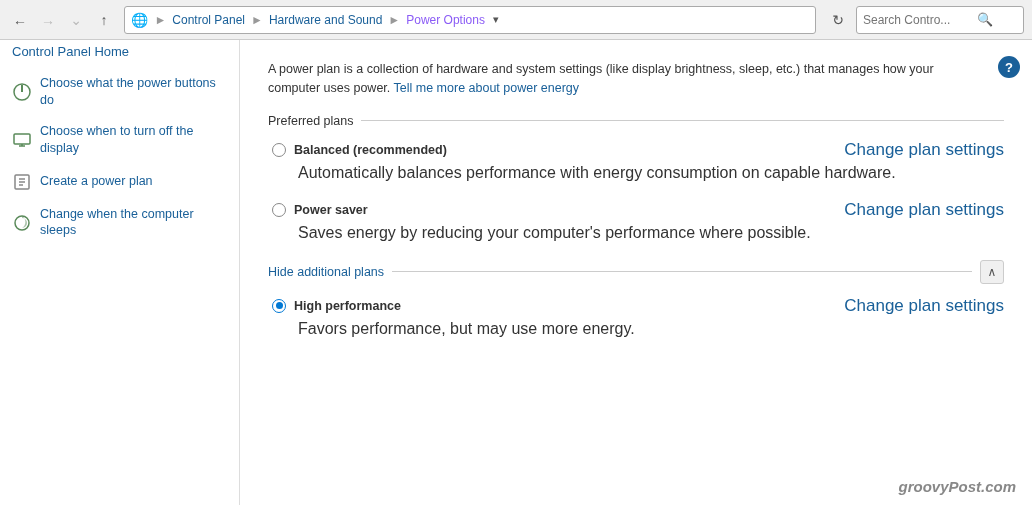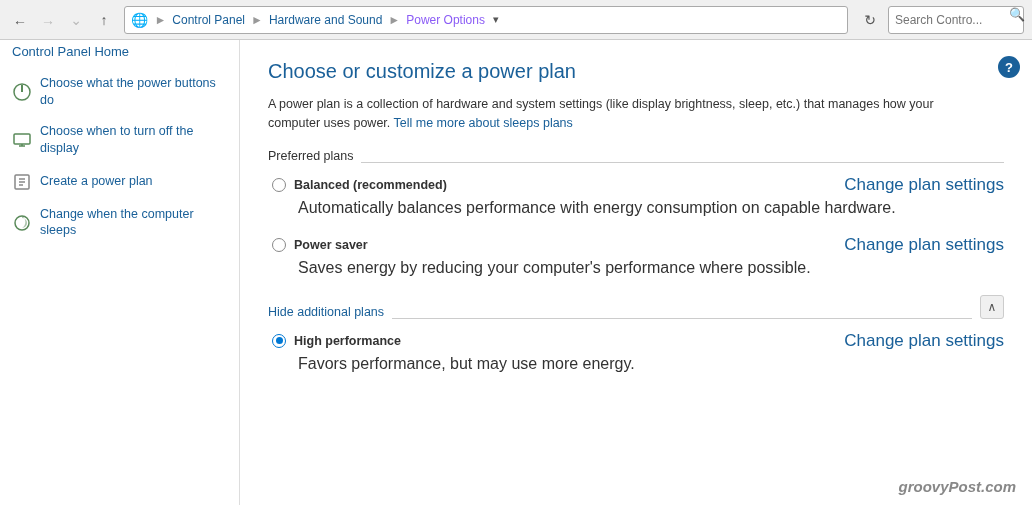--- a/index.html
+++ b/index.html
@@ -41,28 +41,28 @@
     .address-bar .path-link { color: #1a6099; cursor: pointer; }
     .address-bar .current { color: #8b5cf6; }
     .addr-dropdown { background: none; border: none; color: #555; cursor: pointer; font-size: 11px; margin-left: 4px; }
     .refresh-btn {
       width: 28px; height: 28px;
       display: flex; align-items: center; justify-content: center;
       background: none; border: 1px solid transparent; cursor: pointer; color: #555; font-size: 14px;
       border-radius: 3px;
     }
     .search-box {
-      display: flex; 
+      display: flex; align-items: center;
       background: #fff;
       border: 1px solid #aaa;
       border-radius: 3px;
       height: 28px;
       padding: 0 6px;
       gap: 4px;
-      width: 136px;
+      width: 168px;
     }
     .search-box input {
       border: none; outline: none; background: transparent; font-size: 12px; color: #999; width: 110px;
     }
     .search-box .search-icon { color: #555; font-size: 13px; cursor: pointer; }
 
     
     .main-layout {
       display: flex;
       height: calc(505px - 40px);
@@ -118,21 +118,21 @@
       color: #333;
       line-height: 1.5;
       margin-bottom: 16px;
       max-width: 700px;
     }
     .content-desc a { color: #1a6099; text-decoration: none; }
 
     
     .section-header {
       display: flex;
-      align-items: flex-end;
+      align-items: center;
       margin-bottom: 12px;
     }
     .section-label {
       font-size: 12.5px;
       color: #333;
       margin-right: 8px;
       white-space: nowrap;
     }
     .section-line {
       flex: 1;
@@ -301,26 +301,25 @@
         </svg>
       </div>
       <span class="link-text">Change when the computer sleeps</span>
     </div>
   </div>
 
   <div class="content" style="position:relative;">
 
     <button class="help-btn">?</button>
 
-    <h1 class="content-title">Choose or customize a power plan</h1>
 
     <p class="content-desc">
       <span>A power plan is a collection of hardware and system settings (like display brightness, sleep, etc.) that manages how your computer uses power.</span>
       <span> </span>
-      <a>Tell me more about sleeps plans</a>
+      <a>Tell me more about power energy</a>
     </p>
 
     <div class="section-header">
       <span class="section-label">Preferred plans</span>
       <div class="section-line"></div>
     </div>
 
     <div class="plan-item">
       <div class="plan-header">
         <div class="plan-left">

